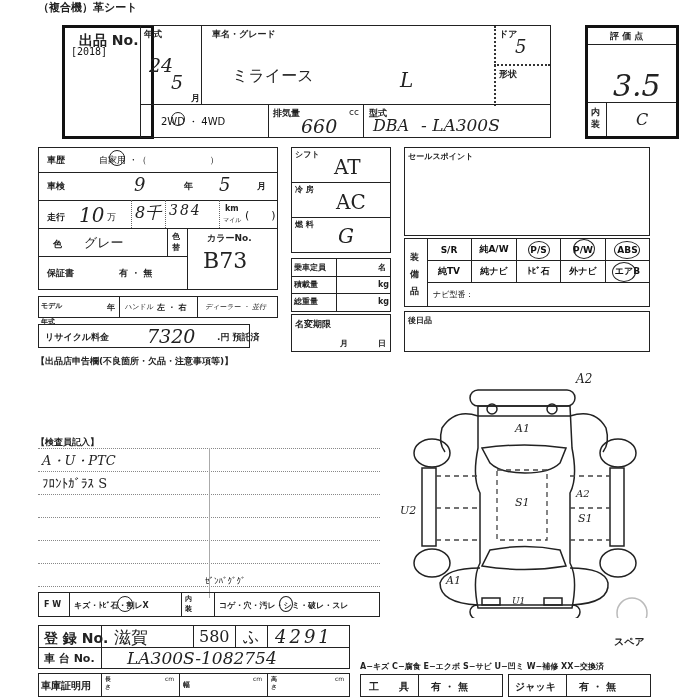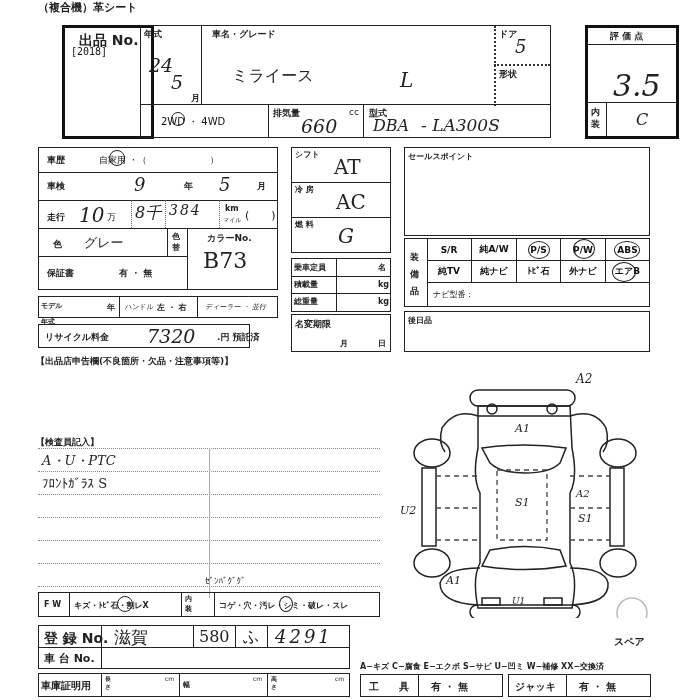--- a/index.html
+++ b/index.html
@@ -261,20 +261,21 @@
   <div class="vline" style="left:62px;top:0;height:42px;"></div>
   <div class="hw" style="left:75px;top:0px;font-size:17px;font-style:normal;">滋賀</div>
   <div class="vline" style="left:154px;top:0;height:21px;"></div>
   <div class="hw" style="left:160px;top:1px;font-size:16px;font-style:normal;">580</div>
   <div class="vline" style="left:196px;top:0;height:21px;"></div>
   <div class="hw" style="left:204px;top:1px;font-size:16px;font-style:normal;">ふ</div>
   <div class="vline" style="left:228px;top:0;height:21px;"></div>
   <div class="hw" style="left:236px;top:0px;font-size:18px;letter-spacing:3px;">4291</div>
   <div class="hline" style="left:0;top:21px;width:310px;"></div>
   <div class="lbl" style="left:5px;top:25px;font-size:11px;">車 台 No.</div>
+  <div class="hw" style="left:88px;top:22px;font-size:17px;">LA300S-1082754</div>
 </div>
 <div class="box" style="left:38px;top:673px;width:312px;height:24px;">
   <div class="lbl" style="left:2px;top:5px;font-size:10px;">車庫証明用</div>
   <div class="vline" style="left:62px;top:0;height:22px;"></div>
   <div class="lbl" style="left:66px;top:1px;font-size:6px;width:6px;white-space:normal;line-height:8px;">長さ</div>
   <div class="lbl" style="left:126px;top:1px;font-size:6px;font-weight:normal;">cm</div>
   <div class="vline" style="left:140px;top:0;height:22px;"></div>
   <div class="lbl" style="left:144px;top:6px;font-size:7px;">幅</div>
   <div class="lbl" style="left:214px;top:1px;font-size:6px;font-weight:normal;">cm</div>
   <div class="vline" style="left:228px;top:0;height:22px;"></div>

